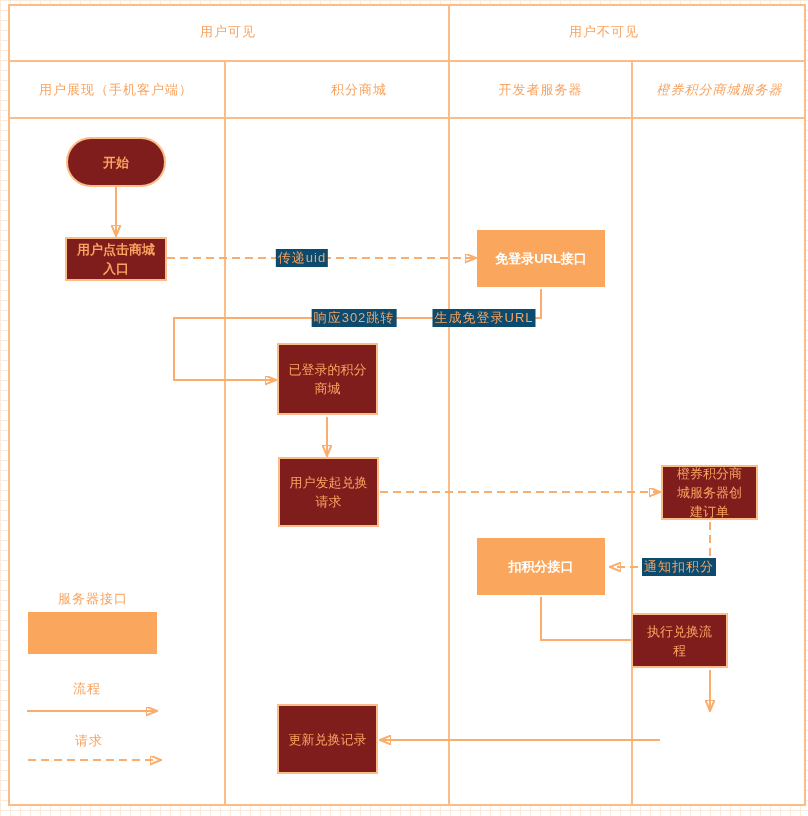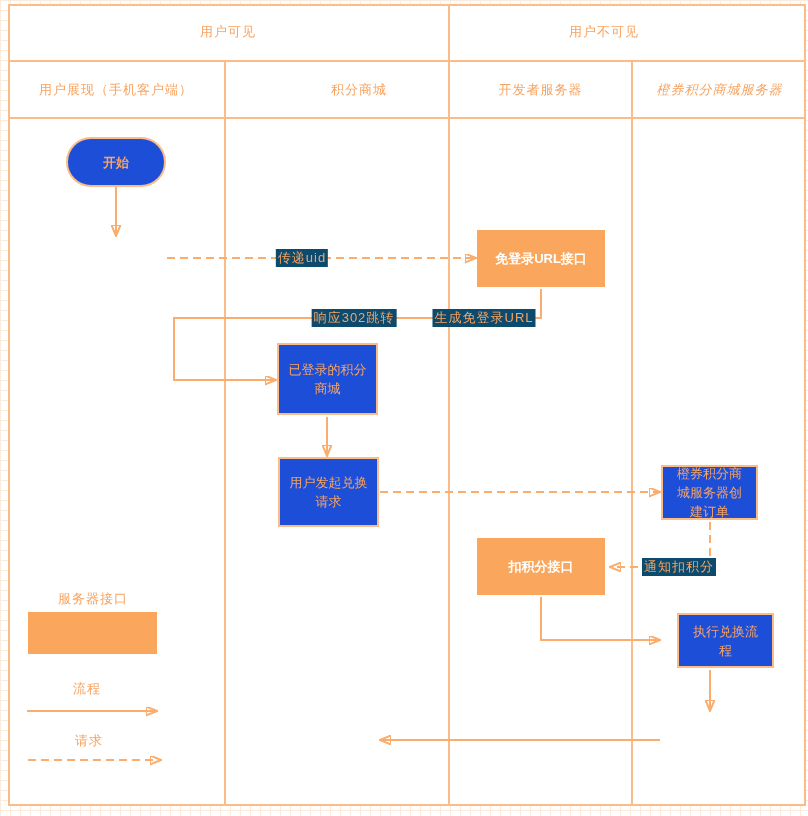--- a/index.html
+++ b/index.html
@@ -27,21 +27,21 @@
     position:absolute;display:flex;align-items:center;justify-content:center;
     color:var(--text-orange);font-size:13px;letter-spacing:1px;
   }
   svg.edges{position:absolute;left:0;top:0;width:808px;height:816px;pointer-events:none;}
   svg.edges path{fill:none;stroke:var(--line-orange);stroke-width:2;}
   svg.edges path.dashed{stroke-dasharray:8 5;}
   .arrowhead{fill:var(--arrow-orange);}
   .node{
     position:absolute;display:flex;align-items:center;justify-content:center;
     text-align:center;font-size:13px;line-height:19px;color:var(--text-orange);
-    background:#1d4ed8;border:2px solid var(--border-orange);
+    background:#7f1d1d;border:2px solid var(--border-orange);
   }
   .node.bold{font-weight:bold;}
   .node.rounded{border-radius:25px;}
   .node.filled{background:var(--fill-orange);border:none;color:#ffffff;font-weight:bold;}
   .node.pad{padding:0 10px;}
   .node.pad-sm{padding:0 4px;}
   .edge-label{
     position:absolute;transform:translate(-50%,-50%);
     background:#0c4a6e;color:var(--text-orange);font-size:13px;
     padding:0 2px;white-space:nowrap;letter-spacing:1px;
@@ -86,26 +86,28 @@
     <path class="dashed" d="M380,492 H660" marker-end="url(#ah)"></path>
     <path class="dashed" d="M710,522 V567 H610" marker-end="url(#ah)"></path>
     <path d="M541,597 V640 H660" marker-end="url(#ah)"></path>
     <path d="M710,670 V711" marker-end="url(#ah)"></path>
     <path d="M660,740 H380" marker-end="url(#ah)"></path>
     <path d="M27,711 H157" marker-end="url(#ah)"></path>
     <path class="dashed" d="M28,760 H161" marker-end="url(#ah)"></path>
   </svg>
 
   <div class="node rounded bold" style="left:66px;top:137px;width:100px;height:50px;">开始</div>
+  <div class="node bold pad-sm" style="left:65px;top:237px;width:102px;height:44px;">用户点击商城入口</div>
   <div class="node filled" style="left:477px;top:230px;width:128px;height:57px;">免登录URL接口</div>
   <div class="node pad-sm" style="left:277px;top:343px;width:101px;height:72px;">已登录的积分商城</div>
   <div class="node pad-sm" style="left:278px;top:457px;width:101px;height:70px;">用户发起兑换请求</div>
   <div class="node pad" style="left:661px;top:465px;width:97px;height:55px;">橙券积分商城服务器创建订单</div>
   <div class="node filled" style="left:477px;top:538px;width:128px;height:57px;">扣积分接口</div>
-  <div class="node pad" style="left:677px;top:613px;width:97px;height:55px;">执行兑换流程</div>
+  <div class="node pad" style="left:631px;top:613px;width:97px;height:55px;">执行兑换流程</div>
+  <div class="node pad-sm" style="left:277px;top:704px;width:101px;height:70px;">更新兑换记录</div>
 
   <div class="edge-label" style="left:302px;top:258px;">传递uid</div>
   <div class="edge-label" style="left:326px;top:318px;margin-left:28px;">响应302跳转</div>
   <div class="edge-label" style="left:484px;top:318px;">生成免登录URL</div>
   <div class="edge-label" style="left:679px;top:567px;text-align:center;">通知扣积分</div>
 
   <div class="legend-label" style="left:28px;top:590px;width:130px;">服务器接口</div>
   <div class="legend-swatch" style="left:28px;top:612px;width:129px;height:42px;"></div>
   <div class="legend-label" style="left:27px;top:680px;width:120px;">流程</div>
   <div class="legend-label" style="left:29px;top:732px;width:120px;">请求</div>

